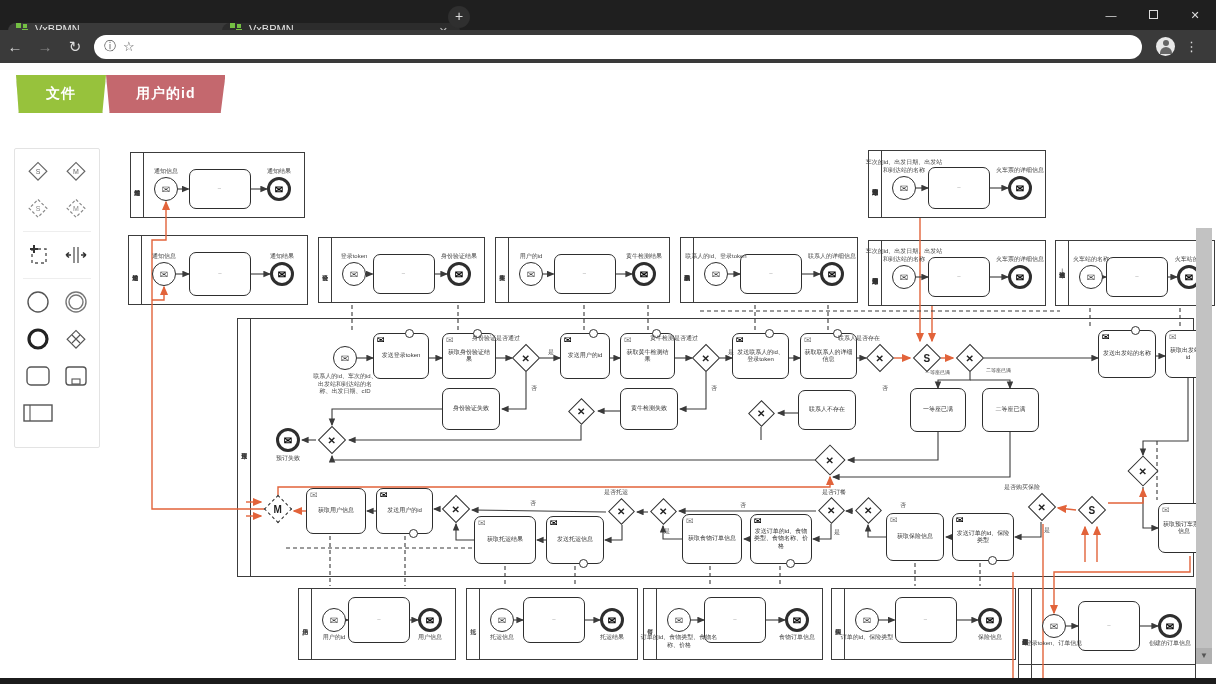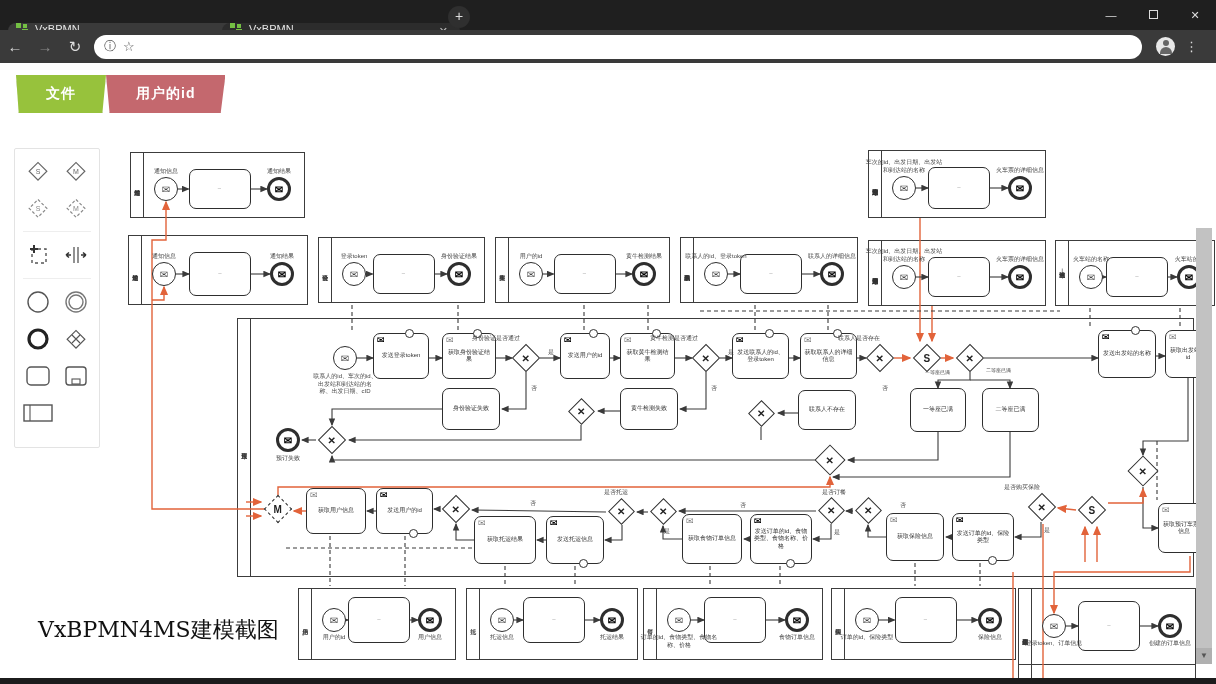--- a/index.html
+++ b/index.html
@@ -659,18 +659,17 @@
         <polyline points="585,557 600,557" fill="none" stroke="#3a3a3a" stroke-width="1.1" marker-end="url(#ak)"></polyline>
         <polyline points="691,557 704,557" fill="none" stroke="#3a3a3a" stroke-width="1.1" marker-end="url(#ak)"></polyline>
         <polyline points="766,557 785,557" fill="none" stroke="#3a3a3a" stroke-width="1.1" marker-end="url(#ak)"></polyline>
         <polyline points="879,557 894.5,557" fill="none" stroke="#3a3a3a" stroke-width="1.1" marker-end="url(#ak)"></polyline>
         <polyline points="956.5,557 978,557" fill="none" stroke="#3a3a3a" stroke-width="1.1" marker-end="url(#ak)"></polyline>
         <polyline points="1066,563 1078,563" fill="none" stroke="#3a3a3a" stroke-width="1.1" marker-end="url(#ak)"></polyline>
         <polyline points="1140,563 1158,563" fill="none" stroke="#3a3a3a" stroke-width="1.1" marker-end="url(#ak)"></polyline>
       </svg>
     </div>
 
-  <div class="caption">VxBPMN4MS建模截图</div>
   <div class="vscroll">
     <div class="btn">▼</div>
   </div>
   <div class="bottombar"></div>
 </div>
 
 </body></html>

